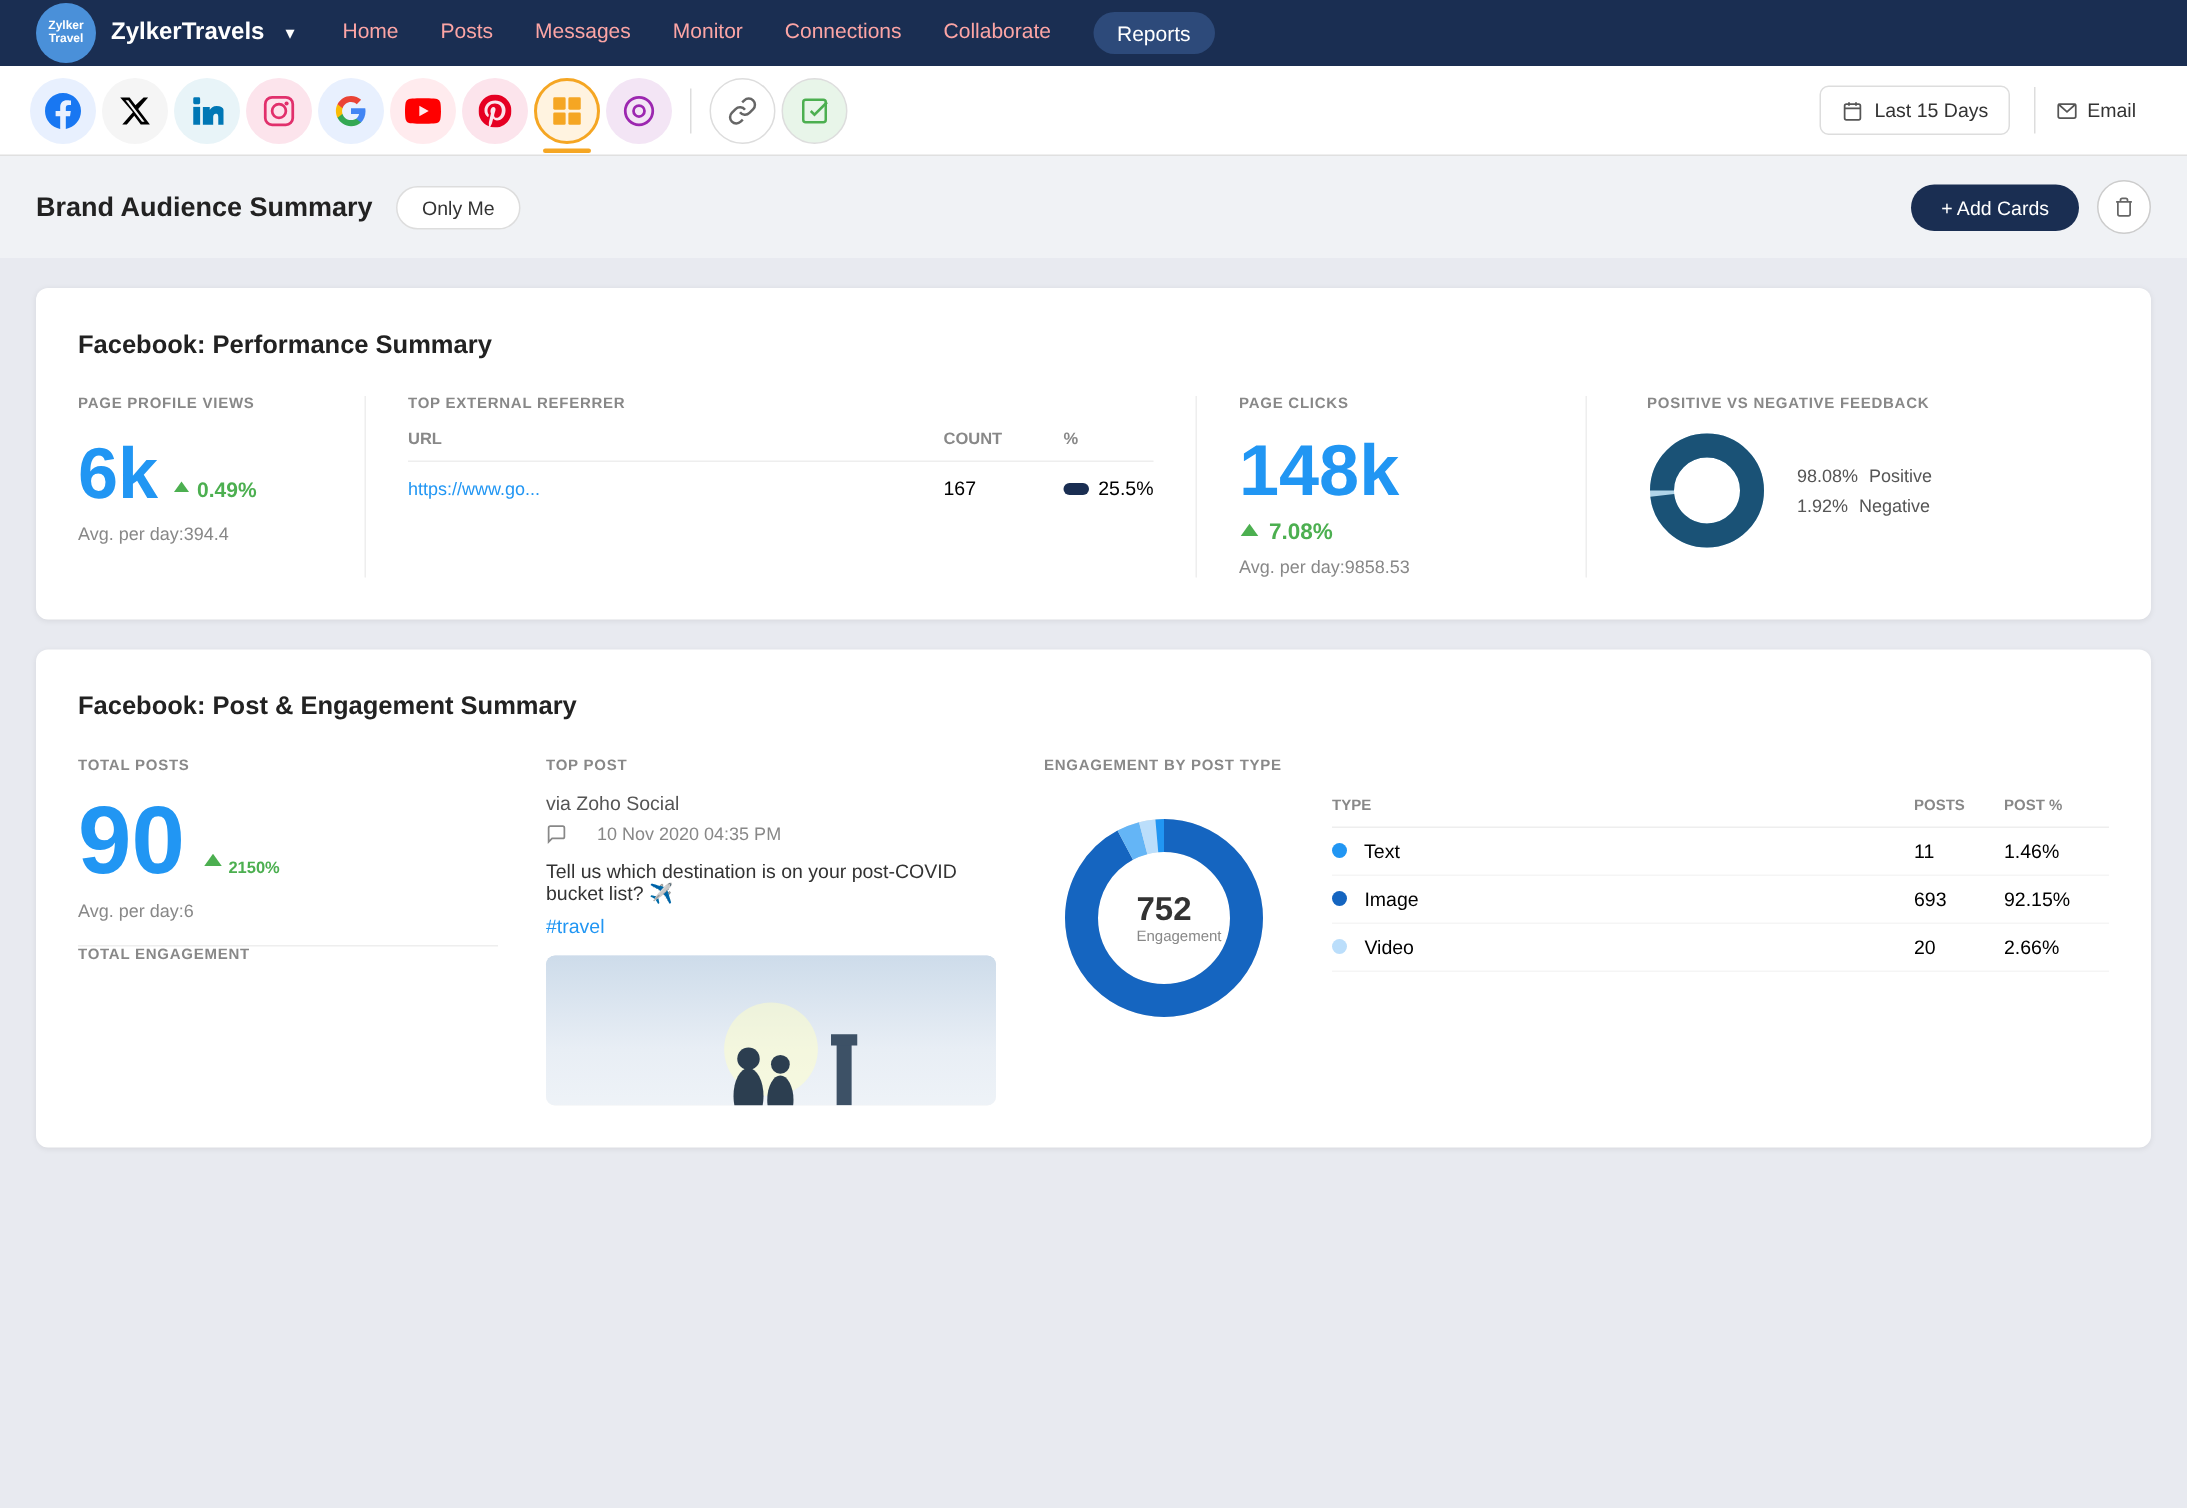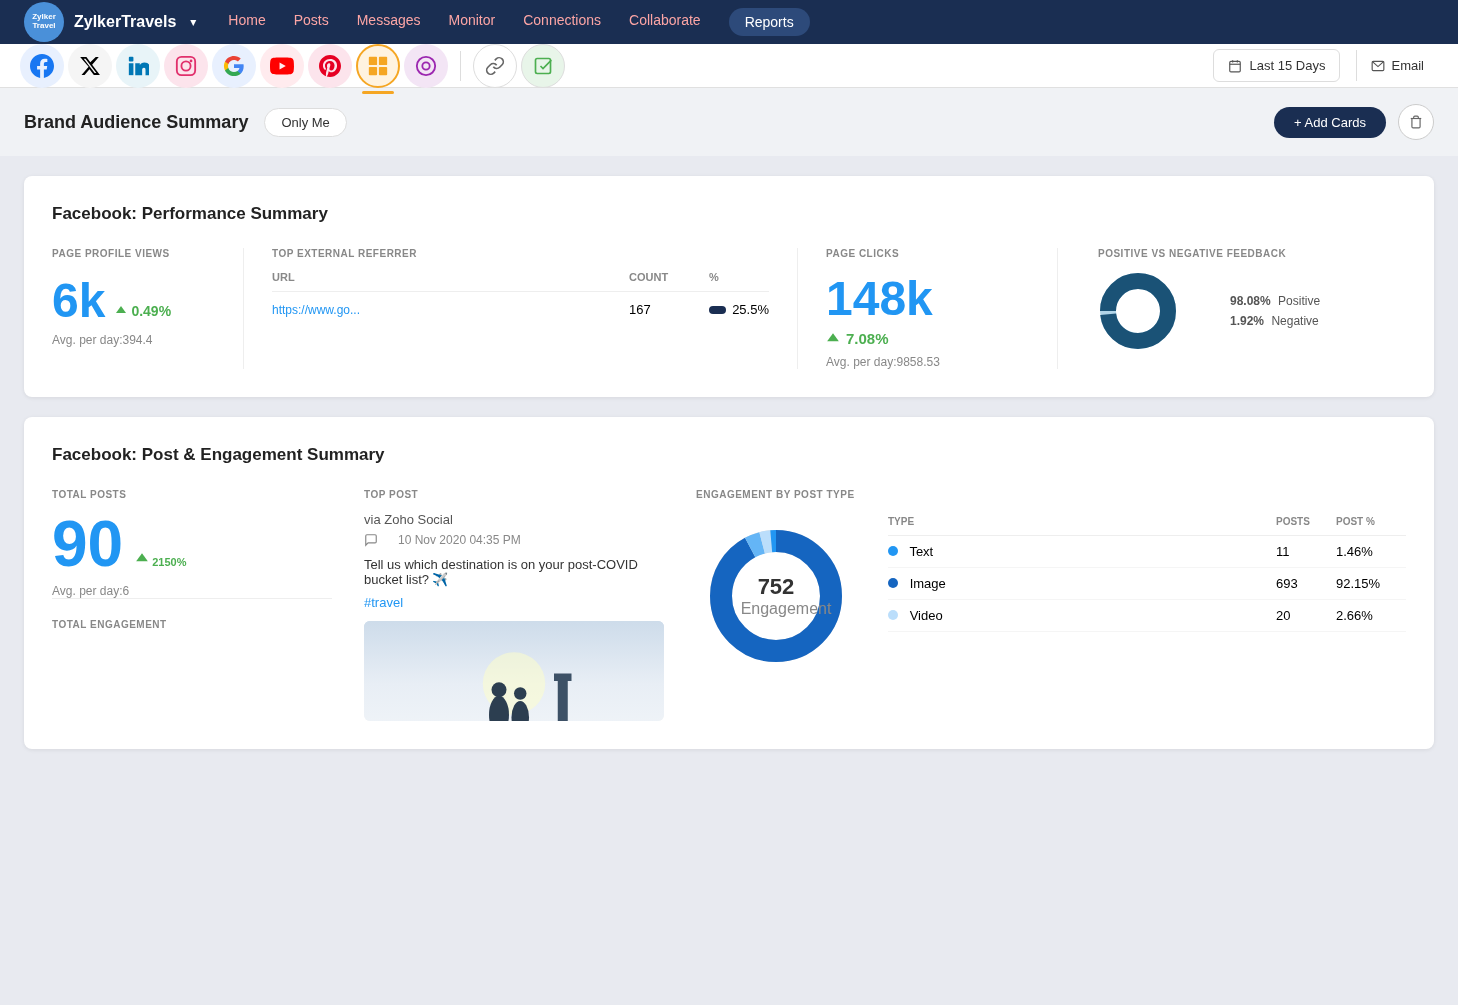--- a/index.html
+++ b/index.html
@@ -10,21 +10,21 @@
     .nav-brand { display: flex; align-items: center; gap: 10px; margin-right: 32px; cursor: pointer; }
     .nav-logo { width: 40px; height: 40px; border-radius: 50%; background: #4a90d9; display: flex; align-items: center; justify-content: center; color: white; font-size: 10px; font-weight: bold; overflow: hidden; }
     .nav-logo-inner { text-align: center; line-height: 1.1; }
     .nav-brand-name { color: white; font-size: 16px; font-weight: 600; }
     .nav-chevron { color: white; margin-left: 4px; font-size: 12px; }
     .nav-items { display: flex; gap: 28px; flex: 1; }
     .nav-item { color: #fca5a5; font-size: 14px; cursor: pointer; padding: 4px 0; text-decoration: none; }
     .nav-item.active { color: white; background: #2d4a7a; padding: 6px 16px; border-radius: 20px; }
 
     
-    .social-tabs { background: white; display: flex; align-items: center; padding: 0 20px; border-bottom: 1px solid #e0e0e0; height: 44px; gap: 4px; }
+    .social-tabs { background: white; display: flex; align-items: center; padding: 0 20px; border-bottom: 1px solid #e0e0e0; height: 60px; gap: 4px; }
     .social-tab { width: 44px; height: 44px; border-radius: 50%; display: flex; align-items: center; justify-content: center; cursor: pointer; position: relative; font-size: 20px; flex-shrink: 0; }
     .social-tab.active::after { content: ''; position: absolute; bottom: -8px; left: 50%; transform: translateX(-50%); width: 32px; height: 3px; background: #f5a623; border-radius: 2px; }
     .social-tab-divider { width: 1px; height: 30px; background: #ddd; margin: 0 8px; }
     .social-tabs-right { margin-left: auto; display: flex; align-items: center; gap: 16px; }
     .date-btn { display: flex; align-items: center; gap: 8px; border: 1px solid #ddd; border-radius: 6px; padding: 8px 14px; cursor: pointer; font-size: 13px; color: #333; background: white; }
     .email-btn { display: flex; align-items: center; gap: 6px; font-size: 13px; color: #333; cursor: pointer; padding: 8px 14px; border-left: 1px solid #ddd; }
 
     
     .page-header { background: #f0f2f5; padding: 16px 24px; display: flex; align-items: center; justify-content: space-between; }
     .page-title { font-size: 18px; font-weight: 600; color: #222; }
@@ -58,51 +58,51 @@
     .ref-bar { height: 8px; background: #1a2e52; border-radius: 4px; }
 
     
     .clicks-value { font-size: 48px; font-weight: 700; color: #2196f3; }
 
     
     .feedback-section { display: flex; align-items: center; gap: 20px; }
     .donut-small { position: relative; width: 80px; height: 80px; }
     .donut-small svg { transform: rotate(-90deg); }
     .feedback-labels { display: flex; flex-direction: column; gap: 6px; font-size: 12px; color: #555; }
-    .feedback-pct { font-weight: 700; margin-left: 32px; }
+    .feedback-pct { font-weight: 400; }
 
     
     .post-eng-grid { display: grid; grid-template-columns: 280px 300px 1fr; gap: 32px; }
     .total-posts-val { font-size: 64px; font-weight: 700; color: #2196f3; line-height: 1; }
     .total-posts-change { color: #4caf50; font-size: 11px; font-weight: 600; }
 
     
     .top-post-source { font-size: 13px; color: #555; margin-bottom: 6px; }
     .top-post-time { display: flex; align-items: center; gap: 20px; font-size: 12px; color: #888; margin-bottom: 10px; }
     .top-post-text { font-size: 13px; color: #333; margin-bottom: 6px; }
     .top-post-hashtag { color: #2196f3; font-size: 13px; }
 
     
     .eng-donut-wrap { display: flex; gap: 32px; align-items: flex-start; }
     .eng-donut { position: relative; width: 160px; height: 160px; flex-shrink: 0; }
     .eng-donut-center { position: absolute; top: 50%; left: 50%; transform: translate(-50%, -50%); text-align: center; }
     .eng-donut-num { font-size: 22px; font-weight: 700; color: #333; }
-    .eng-donut-lbl { font-size: 16px; color: #888; margin-left: 20px; }
+    .eng-donut-lbl { font-size: 10px; color: #888; margin-left: 20px; }
 
     
     .eng-table { width: 100%; }
     .eng-table-header { display: grid; grid-template-columns: 1fr 60px 70px; font-size: 10px; font-weight: 600; color: #888; text-transform: uppercase; padding-bottom: 8px; border-bottom: 1px solid #eee; }
     .eng-table-row { display: grid; grid-template-columns: 1fr 60px 70px; padding: 8px 0; font-size: 13px; align-items: center; border-bottom: 1px solid #f5f5f5; }
     .eng-dot { width: 10px; height: 10px; border-radius: 50%; display: inline-block; margin-right: 8px; }
 
     
     .silhouette { width: 100%; height: 100px; position: relative; overflow: hidden; border-radius: 6px; margin-top: 10px; background: linear-gradient(to bottom, #c8d8e8 0%, #e0e8f0 40%, #f5f5f5 100%); }
 
     
-    .total-eng-section { border-top: 1px solid #eee; padding-top: 20px; }
+    .total-eng-section { border-top: 1px solid #eee; margin-top: 16px; padding-top: 0; }
   </style>
 </head>
 <body>
 
 <nav class="nav">
   <div class="nav-brand">
     <div class="nav-logo">
       <div class="nav-logo-inner" style="font-size:8px;color:white;font-weight:bold;">Zylker<br>Travel</div>
     </div>
     <span class="nav-brand-name">ZylkerTravels</span>

